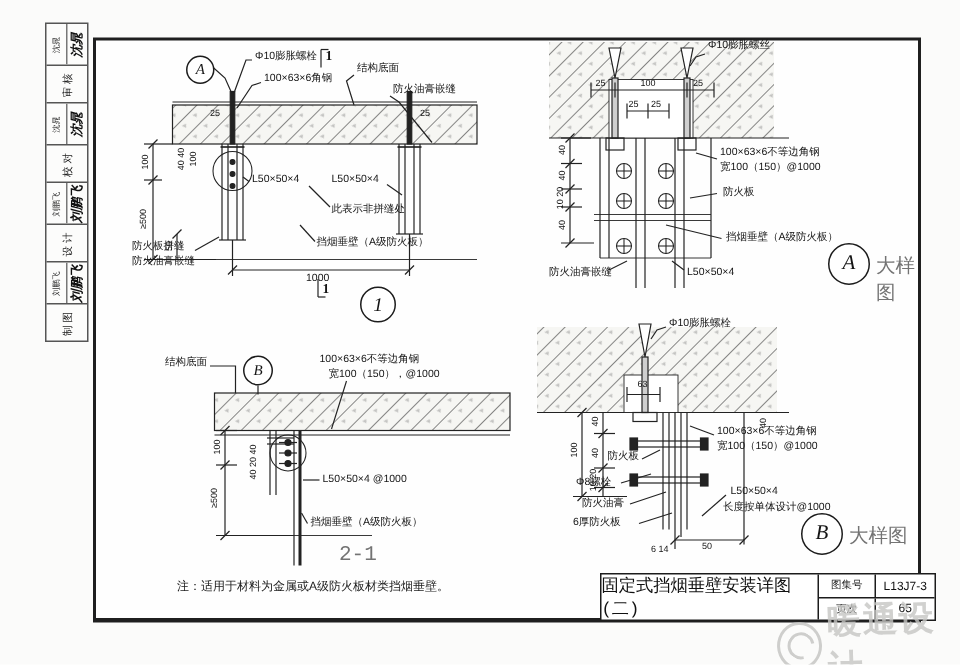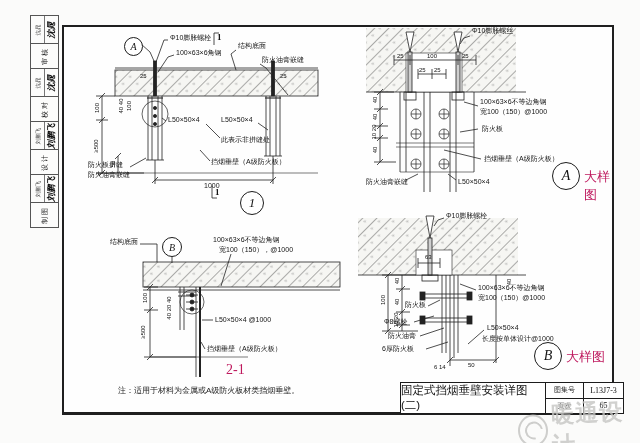--- a/index.html
+++ b/index.html
@@ -21,36 +21,36 @@
   .printedname{font-size:5.5px;color:#333}
   .handname{font-size:8.5px;font-family:"DejaVu Serif",serif;font-style:italic;font-weight:bold;color:#101010}
   
   .detail{position:absolute}
   .lbl{position:absolute;font-size:7px;line-height:1.2;white-space:nowrap;color:#141414}
   .s6{font-size:6px}
   .rot{transform:translate(-50%,-50%) rotate(-90deg);transform-origin:center}
   .bubble{position:absolute;border:1.2px solid #1c1c1c;border-radius:50%;background:#fff;
           display:flex;align-items:center;justify-content:center;
           font-family:"Liberation Serif",serif;font-style:italic}
-  .cap{position:absolute;font-size:13px;font-family:Liberation Serif, serif;color:#be185d}
+  .cap{position:absolute;font-size:13px;font-family:Liberation Mono, monospace;color:#737373}
   .secmark{position:absolute;font-size:9px;font-weight:bold;font-family:"Liberation Serif",serif}
   svg.lines{position:absolute;left:0;top:0;overflow:visible}
   
   .note{position:absolute;left:118px;top:385px;font-size:8px;color:#1a1a1a}
   .titlebar{position:absolute;left:400px;top:382px;width:222px;height:30px;display:flex;
             border:1.5px solid #1c1c1c;background:#fff}
   .tb-title{width:144px;border-right:1.5px solid #1c1c1c;display:flex;align-items:center;
-            justify-content:center;font-size:11.5px;font-family:Liberation Sans, sans-serif;color:#111}
+            justify-content:center;font-size:11.5px;font-family:Liberation Mono, monospace;color:#111}
   .tb-right{flex:1;display:flex;flex-direction:column}
   .tb-row{flex:1;display:flex}
   .tb-row:first-child{border-bottom:1px solid #1c1c1c}
   .tb-lab{width:37px;border-right:1px solid #1c1c1c;display:flex;align-items:center;justify-content:center;
           font-size:7px;color:#222}
   .tb-val{flex:1;display:flex;align-items:center;justify-content:center;font-size:8px;
-          font-family:Liberation Serif, serif;color:#111}
+          font-family:Liberation Sans, sans-serif;color:#111}
   
   .watermark{position:absolute;left:518px;top:398px;display:flex;align-items:center;gap:4px;
              opacity:.8;transform:rotate(-2deg);pointer-events:none}
   .wm-logo{width:28px;height:28px;border:2px solid #c3c3c1;border-radius:50%;position:relative}
   .wm-logo:before{content:"";position:absolute;left:5px;top:5px;width:14px;height:14px;
                   border:2px solid #c3c3c1;border-right-color:transparent;border-radius:50%;
                   transform:rotate(35deg)}
   .wm-text{font-size:23px;font-weight:bold;color:#c6c6c4;letter-spacing:1px;
            font-family:"Liberation Serif",serif}
 </style>

